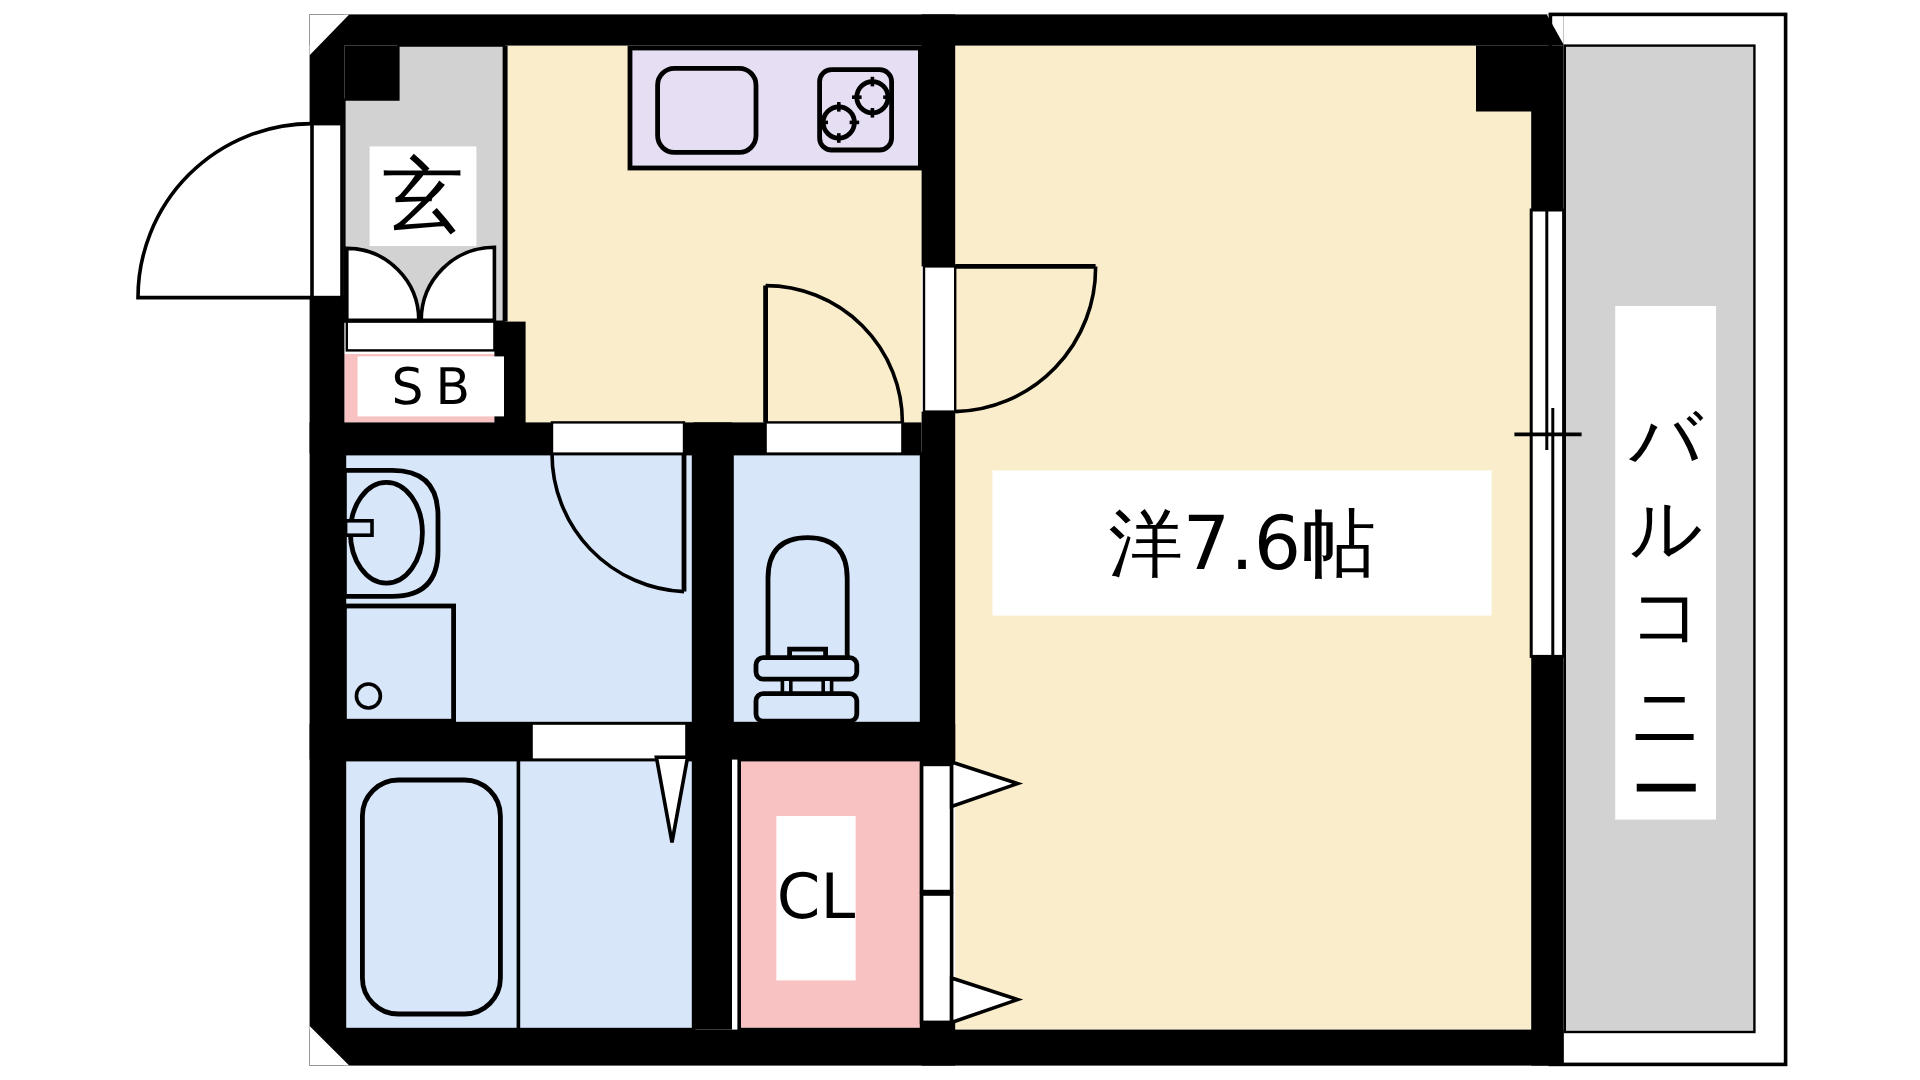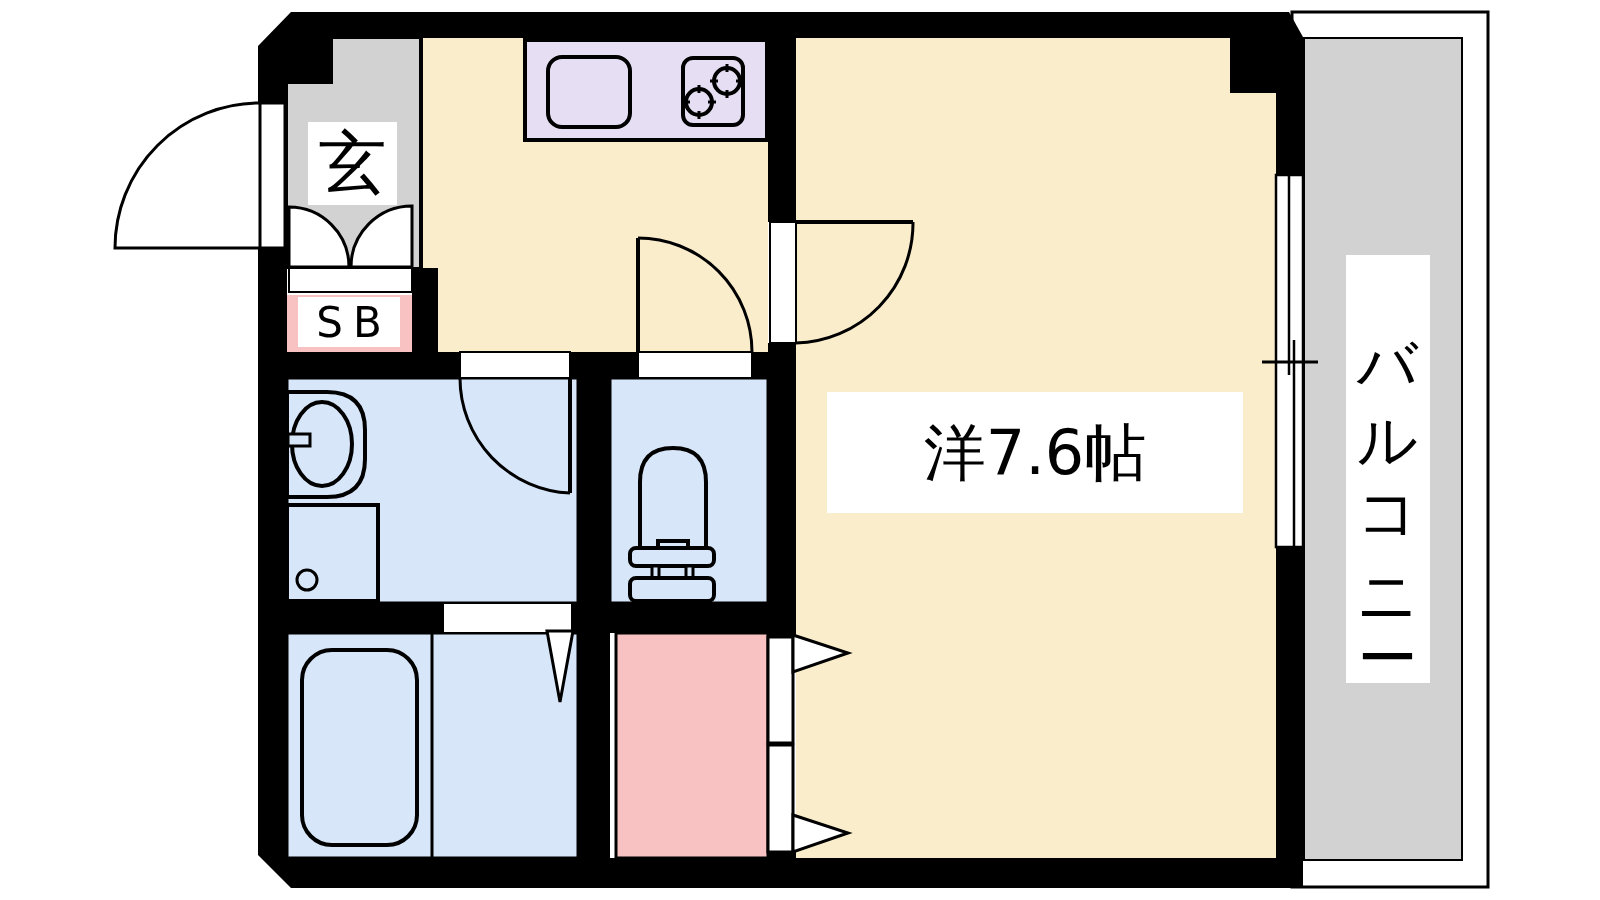--- a/index.html
+++ b/index.html
@@ -7,21 +7,21 @@
     position:relative; width:1600px; height:900px; background:#ffffff;
     font-family:"DejaVu Sans","Liberation Sans",sans-serif; overflow:hidden;
   }
   .stage svg { position:absolute; left:0; top:0; }
   .label {
     position:absolute; background:#ffffff; color:#000;
     display:flex; align-items:center; justify-content:center;
     font-weight:500; text-align:center;
   }
   .label-entrance { left:308px; top:122px; width:89px; height:83px; font-size:68px; }
-  .label-shoebox  { left:298px; top:297px; width:102px; height:50px; font-size:42px; letter-spacing:10px; text-indent:10px; }
+  .label-shoebox  { left:298px; top:297px; width:122px; height:50px; font-size:42px; letter-spacing:10px; text-indent:10px; }
   .label-mainroom { left:827px; top:392px; width:416px; height:121px; font-size:62px; white-space:nowrap; }
   .label-closet   { left:647px; top:680px; width:66px; height:137px; font-size:52px;
                     word-break:break-all; line-height:1.25; }
   .label-balcony  { left:1346px; top:255px; width:84px; height:428px; font-size:60px;
                     writing-mode:vertical-rl; text-orientation:upright; letter-spacing:14px;
                     word-break:break-all; line-height:1.35; }
 </style>
 </head>
 <body>
 
@@ -138,14 +138,15 @@
     <rect x="1276" y="175" width="27" height="372" stroke="#000" stroke-width="2.5" fill="#FFFFFF"></rect>
     <line x1="1289" y1="175" x2="1289" y2="375" stroke="#000" stroke-width="2.5"></line>
     <line x1="1294" y1="340" x2="1294" y2="547" stroke="#000" stroke-width="2.5"></line>
     <line x1="1262" y1="362" x2="1318" y2="362" stroke="#000" stroke-width="3"></line>
   </g>
 </svg>
 
 <div class="label label-entrance">玄</div>
 <div class="label label-shoebox">SB</div>
 <div class="label label-mainroom">洋7.6帖</div>
+<div class="label label-closet">CL</div>
 <div class="label label-balcony">バルコニー</div>
 </div>
 
 </body></html>

